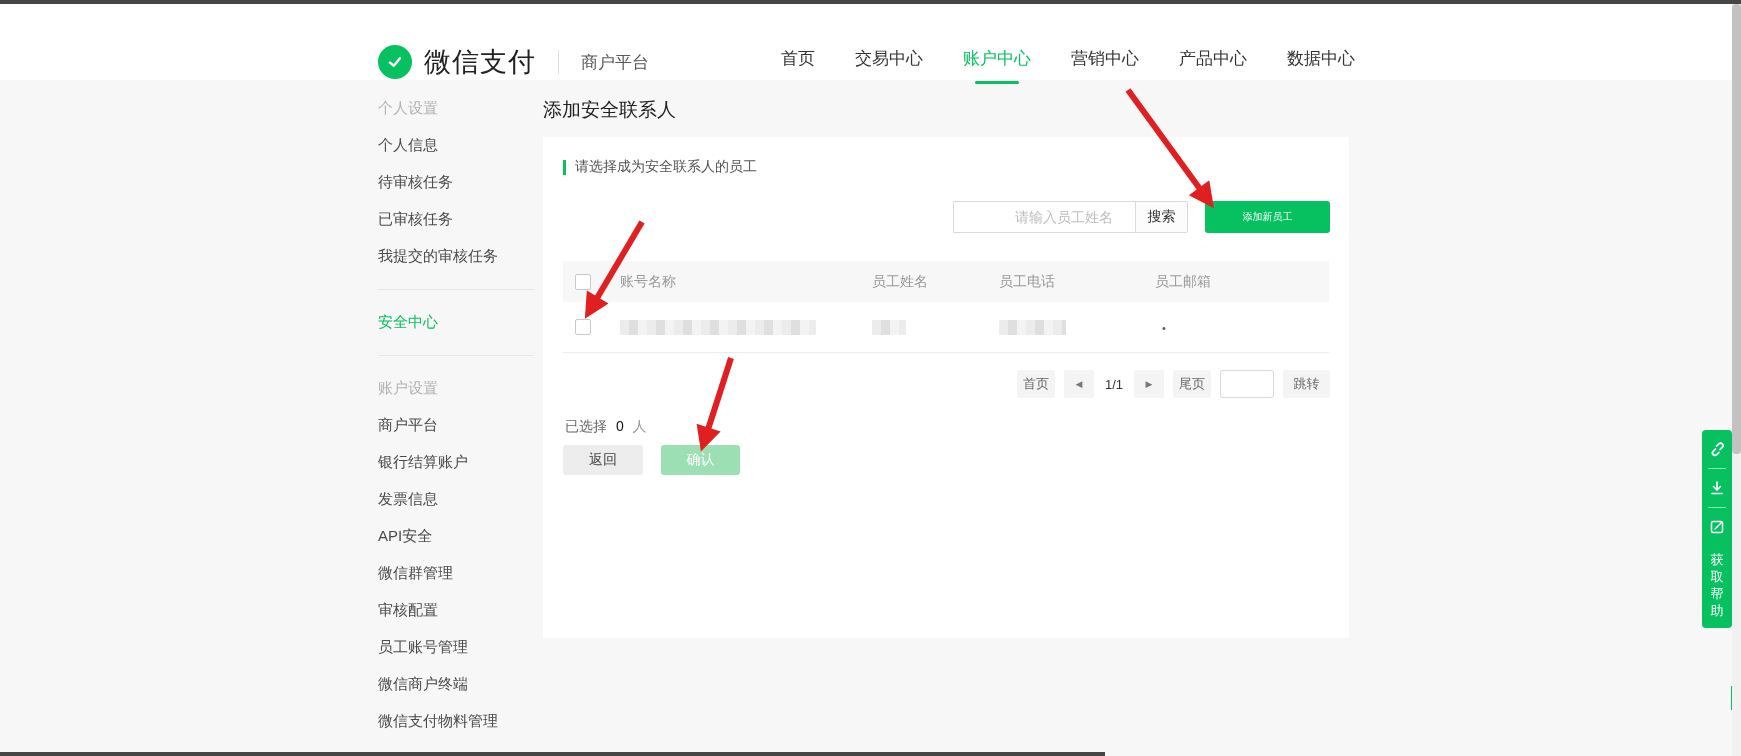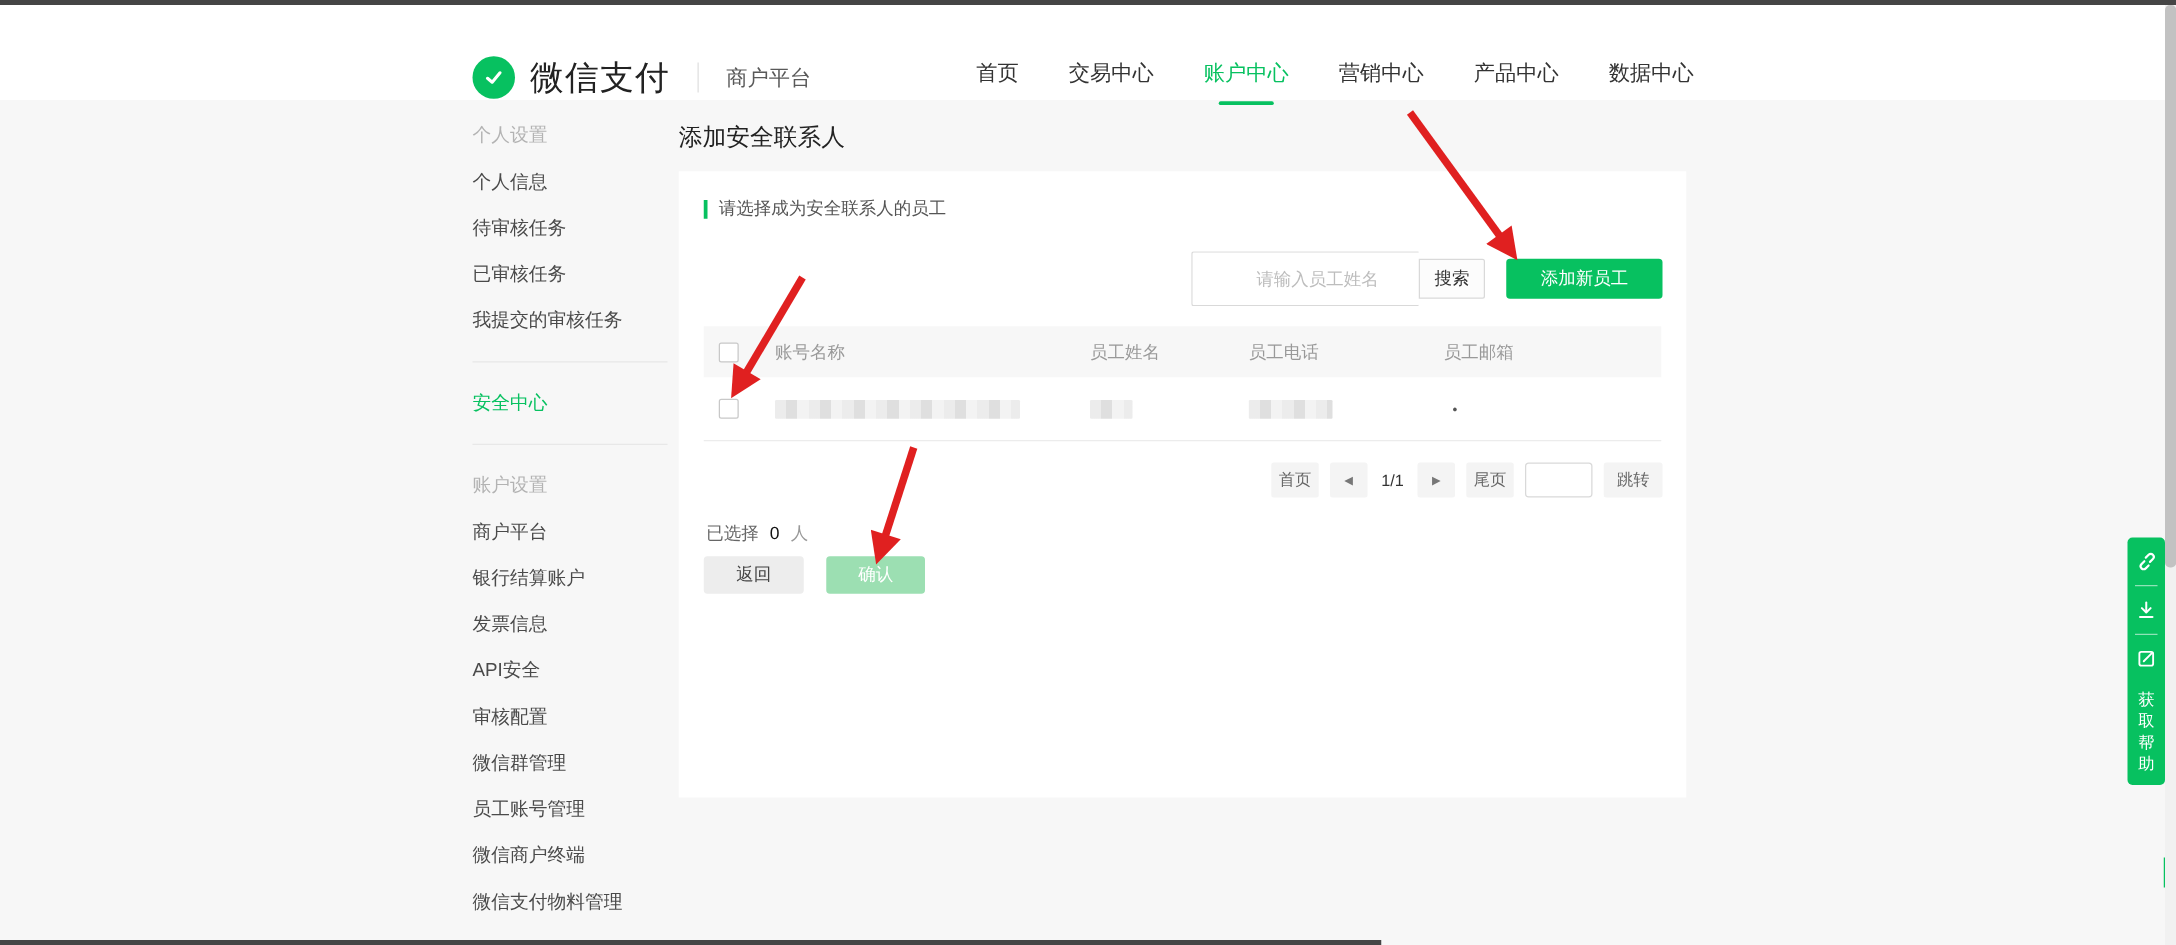--- a/index.html
+++ b/index.html
@@ -35,25 +35,25 @@
   .side-divider { height:1px; background:#e8e8e8; margin:14px 0; }
 
   
   .page-title { position:absolute; left:543px; top:97px; font-size:19px; color:#222; }
   .card { position:absolute; left:543px; top:137px; width:806px; height:501px; background:#ffffff; }
   .section-row { position:absolute; left:20px; top:21px; display:flex; align-items:center; }
   .section-bar { width:3px; height:15px; background:#07c160; margin-right:9px; }
   .section-title { font-size:14px; color:#555; }
 
   .search-row { position:absolute; right:19px; top:64px; display:flex; align-items:center; }
-  .search-box { display:flex; align-items:center; width:182px; height:44px; border:1px solid #d9d9d9; border-right:none; border-radius:2px 0 0 2px; background:#fff;gap:44px; }
+  .search-box { display:flex; align-items:center; width:182px; height:32px; border:1px solid #d9d9d9; border-right:none; border-radius:2px 0 0 2px; padding-left:10px; background:#fff;gap:44px; }
   .search-input { border:none; outline:none; font-size:14px; width:140px; margin-left:7px; color:#333; font-family:inherit; }
   .search-input::placeholder { color:#bdbdbd; }
   .search-btn { width:53px; height:32px; border:1px solid #d9d9d9; background:#fcfcfc; font-size:14px; color:#333; cursor:pointer; border-radius:0 2px 2px 0; font-family:inherit; }
-  .add-btn { width:125px; height:32px; margin-left:17px; background:#07c160; border:none; border-radius:3px; color:#fff; font-size:14px; cursor:pointer; font-family:inherit; }
+  .add-btn { width:125px; height:32px; margin-left:17px; background:#07c160; border:none; border-radius:3px; color:#fff; font-size:10px; cursor:pointer; font-family:inherit; }
 
   .emp-table { position:absolute; left:20px; top:124px; width:766px; }
   .t-row { display:grid; grid-template-columns:57px 252px 127px 156px 1fr; align-items:center; }
   .t-head { height:41px; background:#f7f7f7; font-size:14px; color:#999; }
   .t-body { height:51px; background:#fff; border-bottom:1px solid #ececec; }
   .cb { width:16px; height:16px; border:1px solid #c8c8c8; border-radius:2px; background:#fff; margin-left:12px; cursor:pointer; }
   .mosaic { height:15px; border-radius:1px;
     background:repeating-linear-gradient(90deg,#ececec 0 9px,#dfdfdf 9px 18px,#f3f3f3 18px 27px); }
   .mosaic.account { width:196px; }
   .mosaic.name { width:34px; }
@@ -125,22 +125,22 @@
   <div class="side-item">已审核任务</div>
   <div class="side-item">我提交的审核任务</div>
   <div class="side-divider"></div>
   <div class="side-item active">安全中心</div>
   <div class="side-divider"></div>
   <div class="side-item header-item">账户设置</div>
   <div class="side-item">商户平台</div>
   <div class="side-item">银行结算账户</div>
   <div class="side-item">发票信息</div>
   <div class="side-item">API安全</div>
+  <div class="side-item">微信群管理</div>
   <div class="side-item">审核配置</div>
-  <div class="side-item">微信群管理</div>
   <div class="side-item">员工账号管理</div>
   <div class="side-item">微信商户终端</div>
   <div class="side-item">微信支付物料管理</div>
   <div class="side-divider"></div>
 </div>
 
 <div class="page-title">添加安全联系人</div>
 
 <div class="card">
   <div class="section-row">

